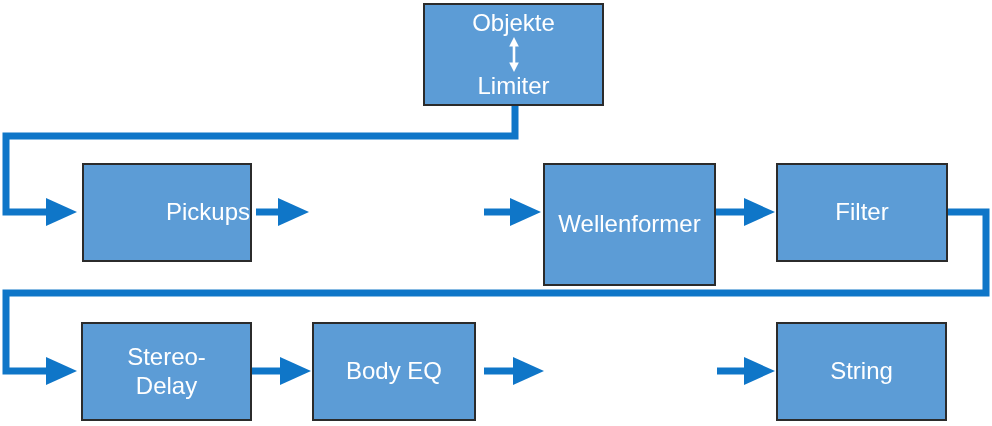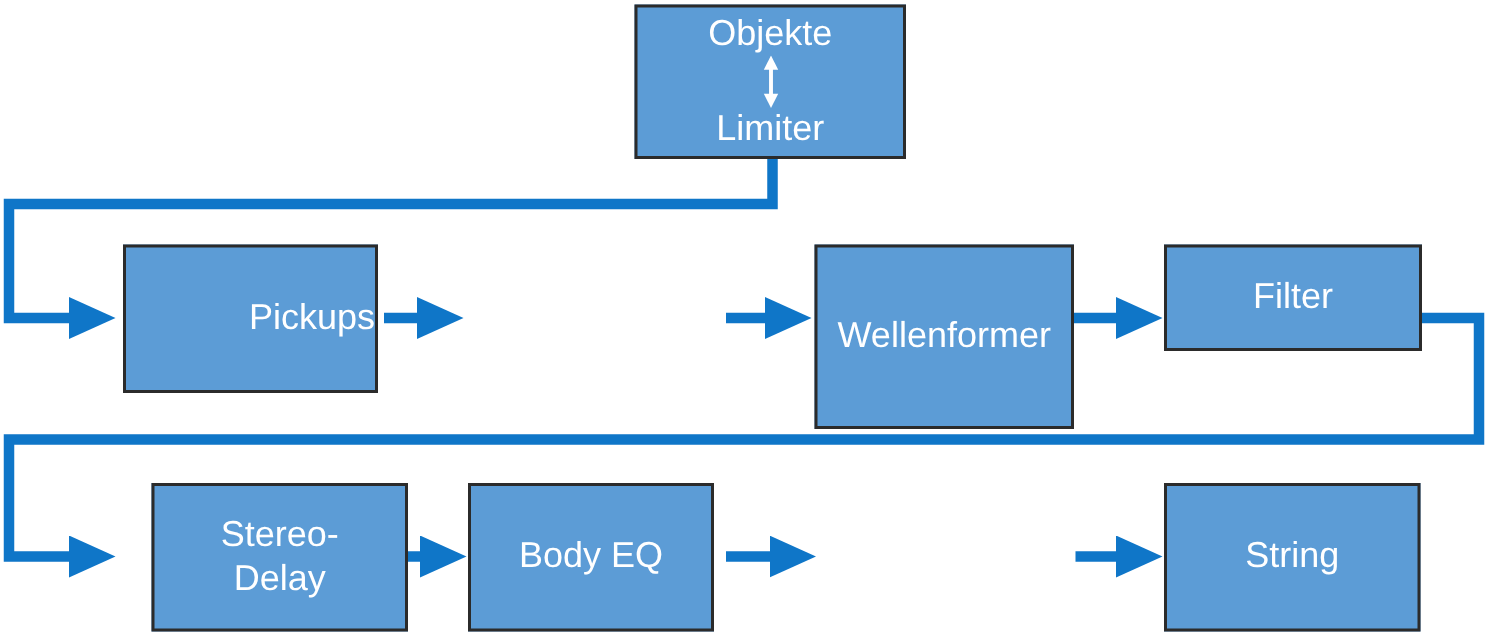--- a/index.html
+++ b/index.html
@@ -91,25 +91,25 @@
 
   <div class="node" style="left:82px; top:163px; width:170px; height:99px;justify-content:flex-end;">
     <span class="node-label">Pickups</span>
   </div>
 
 
   <div class="node" style="left:543px; top:163px; width:173px; height:123px;">
     <span class="node-label">Wellenformer</span>
   </div>
 
-  <div class="node" style="left:776px; top:163px; width:172px; height:71px;">
+  <div class="node" style="left:776px; top:163px; width:172px; height:99px;">
     <span class="node-label">Filter</span>
   </div>
 
-  <div class="node" style="left:81px; top:322px; width:171px; height:99px;margin-left:20px;">
+  <div class="node" style="left:81px; top:322px; width:171px; height:99px;">
     <span class="node-label">Stereo-
 Delay</span>
   </div>
 
   <div class="node" style="left:312px; top:322px; width:164px; height:99px;">
     <span class="node-label">Body EQ</span>
   </div>
 
 
   <div class="node" style="left:776px; top:322px; width:171px; height:99px;">

